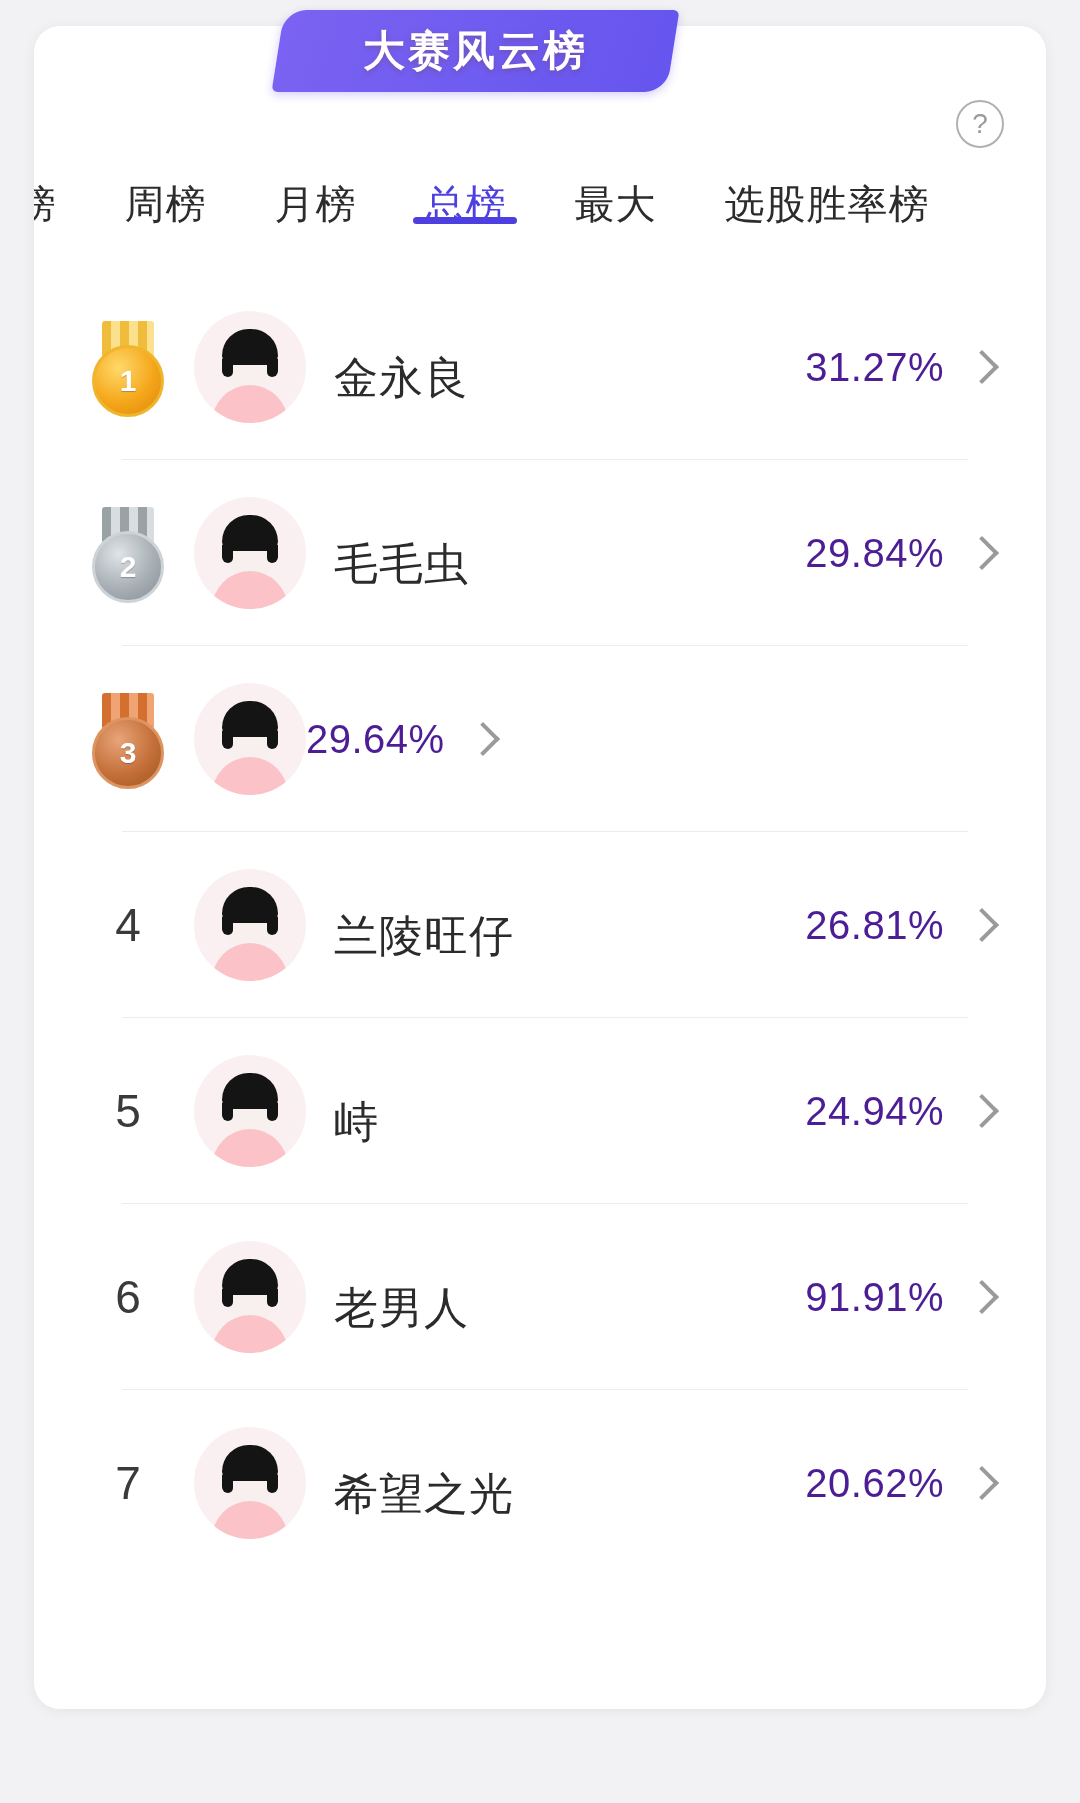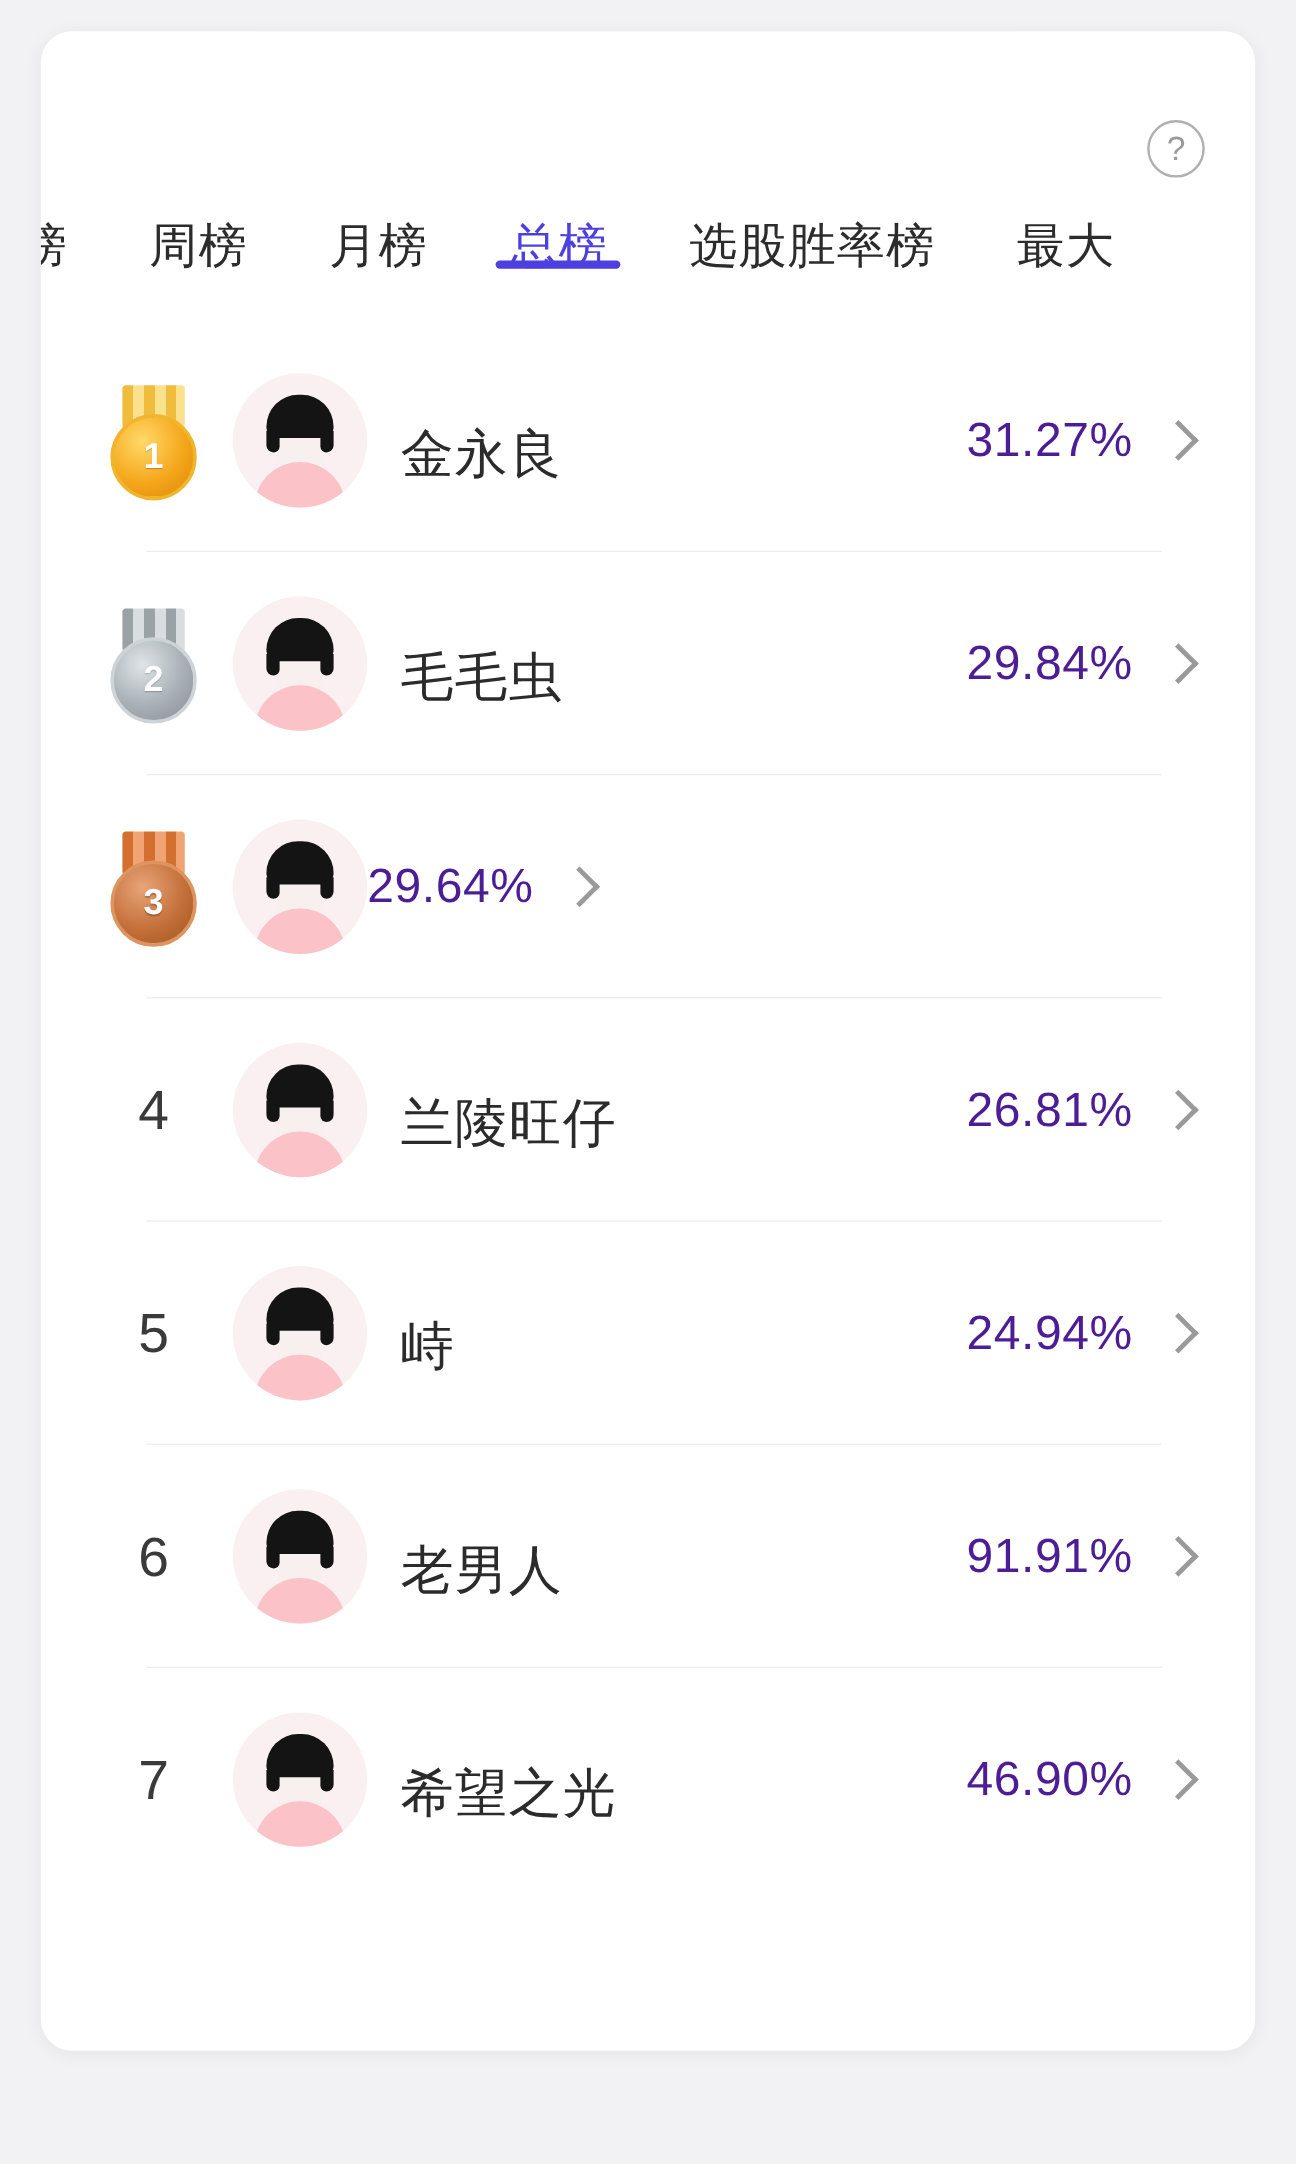--- a/index.html
+++ b/index.html
@@ -297,24 +297,24 @@
         <span>周榜</span>
       </div>
       <div class="tab">
         <span>月榜</span>
       </div>
       <div class="tab active">
         <span>总榜</span>
         <span class="underline"></span>
       </div>
       <div class="tab">
+        <span>最大</span>
+      </div>
+      <div class="tab">
         <span>选股胜率榜</span>
-      </div>
-      <div class="tab">
-        <span>最大</span>
       </div>
     </div>
 
     <div class="rank-list">
 
       <div class="rank-row">
         <div class="rank-slot">
           <div class="medal gold">
             <div class="ribbon"></div>
             <div class="disc">1</div>
@@ -408,23 +408,27 @@
       <div class="rank-row last">
         <div class="rank-slot">
           <span class="rank-num">7</span>
         </div>
         <div class="avatar">
           <div class="head"></div>
           <div class="hair"></div>
           <div class="body"></div>
         </div>
         <div class="rank-name">希望之光</div>
-        <div class="rank-value">46.90%</div>
+        <div class="rank-value">20.62%</div>
         <div class="chevron"></div>
       </div>
 
     </div>
 
     <div class="help-icon">?</div>
   </div>
 
+  <div class="banner-wrap">
+    <div class="banner"></div>
+    <div class="banner-text">大赛风云榜</div>
+  </div>
 
 </div>
 
 </body></html>

